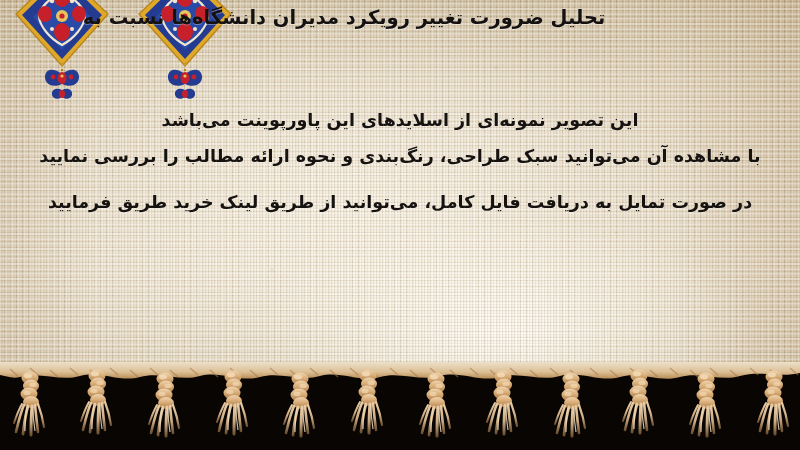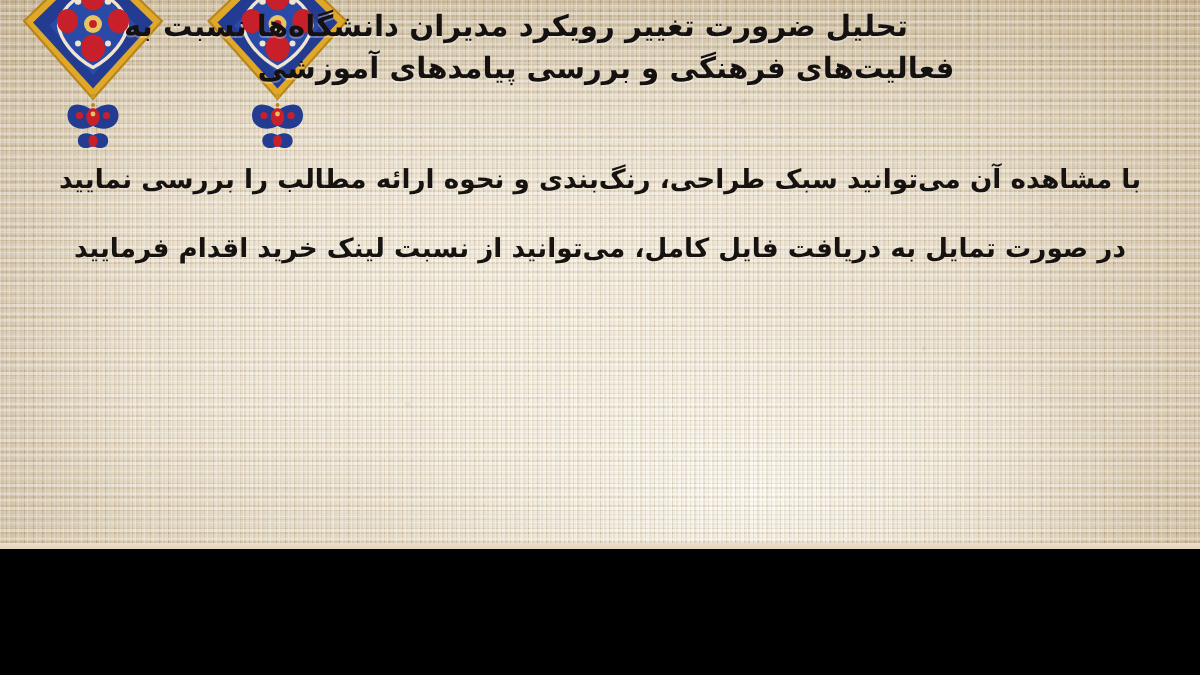--- a/index.html
+++ b/index.html
@@ -7,21 +7,21 @@
     padding: 0;
     background: #000;
   }
   body {
     font-family: "DejaVu Sans", sans-serif;
   }
 
   #slide {
     position: relative;
     width: 800px;
-    height: 366px;
+    height: 450px;
     overflow: hidden;
     background: #0ea5e9;
   }
 
   
   .fabric {
     position: absolute;
     left: 0;
     top: 0;
     width: 800px;
@@ -230,26 +230,26 @@
       <g transform="translate(185,104)">
         <use href="#pendant"></use>
       </g>
     </svg>
   </div>
 
   <div class="text-layer">
 
     <div class="title-block">
       <div class="title-line l1">تحلیل ضرورت تغییر رویکرد مدیران دانشگاه‌ها نسبت به</div>
-      <div class="title-line l2">فعالیت‌های فرهنگی و بررسی پیامدهای آموزشی</div>
     </div>
 
     <div class="body-block">
+      <div class="body-line b1">این تصویر نمونه‌ای از اسلایدهای این پاورپوینت می‌باشد</div>
       <div class="body-line b2">با مشاهده آن می‌توانید سبک طراحی، رنگ‌بندی و نحوه ارائه مطالب را بررسی نمایید</div>
-      <div class="body-line b3">در صورت تمایل به دریافت فایل کامل، می‌توانید از نسبت لینک خرید اقدام فرمایید</div>
+      <div class="body-line b3">در صورت تمایل به دریافت فایل کامل، می‌توانید از طریق لینک خرید طریق فرمایید</div>
     </div>
 
   </div>
 
   <div class="fringe-band">
     <svg class="fringe-svg" width="800" height="88" viewBox="0 0 800 88">
       <defs>
         <linearGradient id="ropeG" x1="0" y1="0" x2="0" y2="1">
           <stop offset="0%" stop-color="#f0d3ae"></stop>
           <stop offset="45%" stop-color="#d9ae78"></stop>

